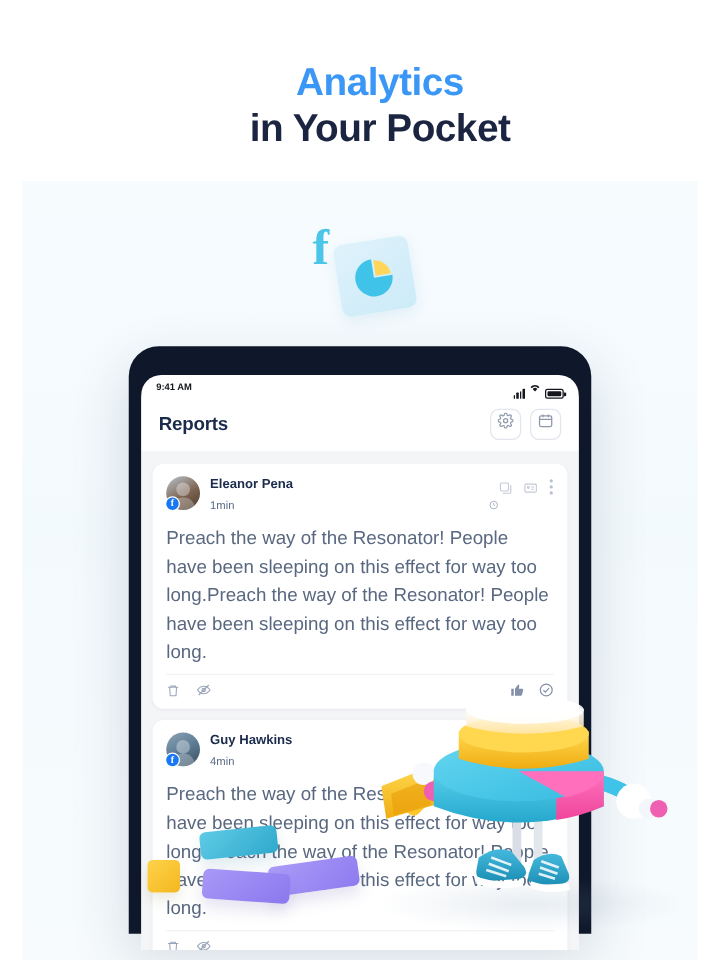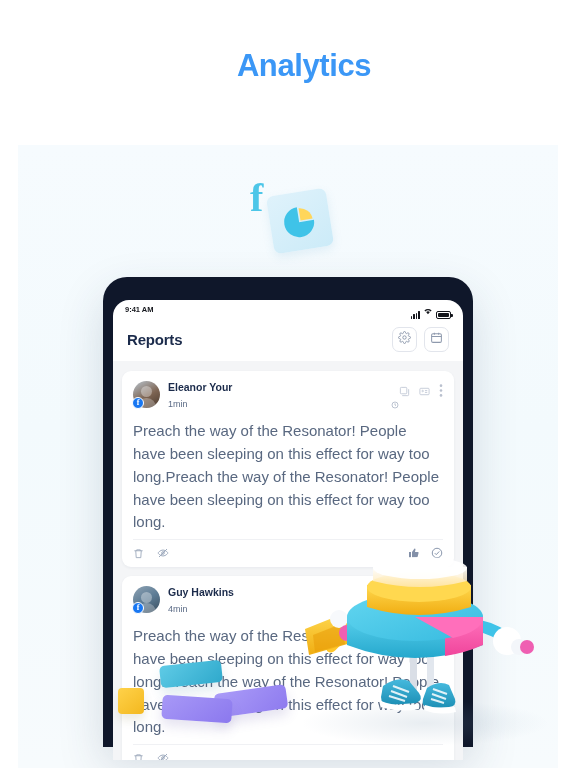--- a/index.html
+++ b/index.html
@@ -200,20 +200,21 @@
   }
 </style>
 </head>
 <body>
 
 <div class="bg-top"></div>
 <div class="bg-tint"></div>
 
 <div class="headline">
   <span class="l1">Analytics</span>
+  <span class="l2">in Your Pocket</span>
 </div>
 
 <div class="float-cluster">
   <div class="fb-logo">f</div>
   <div class="chart-card">
     <div class="pie-wrap">
       <svg width="36" height="36" viewBox="0 0 36 36">
         <path d="M18 18 L18 3 A15 15 0 1 0 33 18 Z" fill="#3fc3e8"></path>
         <path d="M19.6 16.6 L19.6 4.2 A13 13 0 0 1 31.8 16.6 Z" fill="#ffd65a"></path>
       </svg>
@@ -269,21 +270,21 @@
 
     <div class="feed">
 
       <div class="card">
         <div class="card-top">
           <div class="avatar-wrap">
             <div class="avatar av-a"></div>
             <div class="fb-badge">f</div>
           </div>
           <div class="who">
-            <div class="who-name">Eleanor Your</div>
+            <div class="who-name">Eleanor Pena</div>
             <div class="who-meta">
               <span class="who-time">1min</span>
               <span>
                 <svg width="8" height="8" viewBox="0 0 24 24" fill="none" stroke="#9aa6ba" stroke-width="2">
                   <circle cx="12" cy="12" r="9"></circle>
                     <path d="M12 7v5l3 2"></path>
                 </svg>
               </span>
             </div>
           </div>

